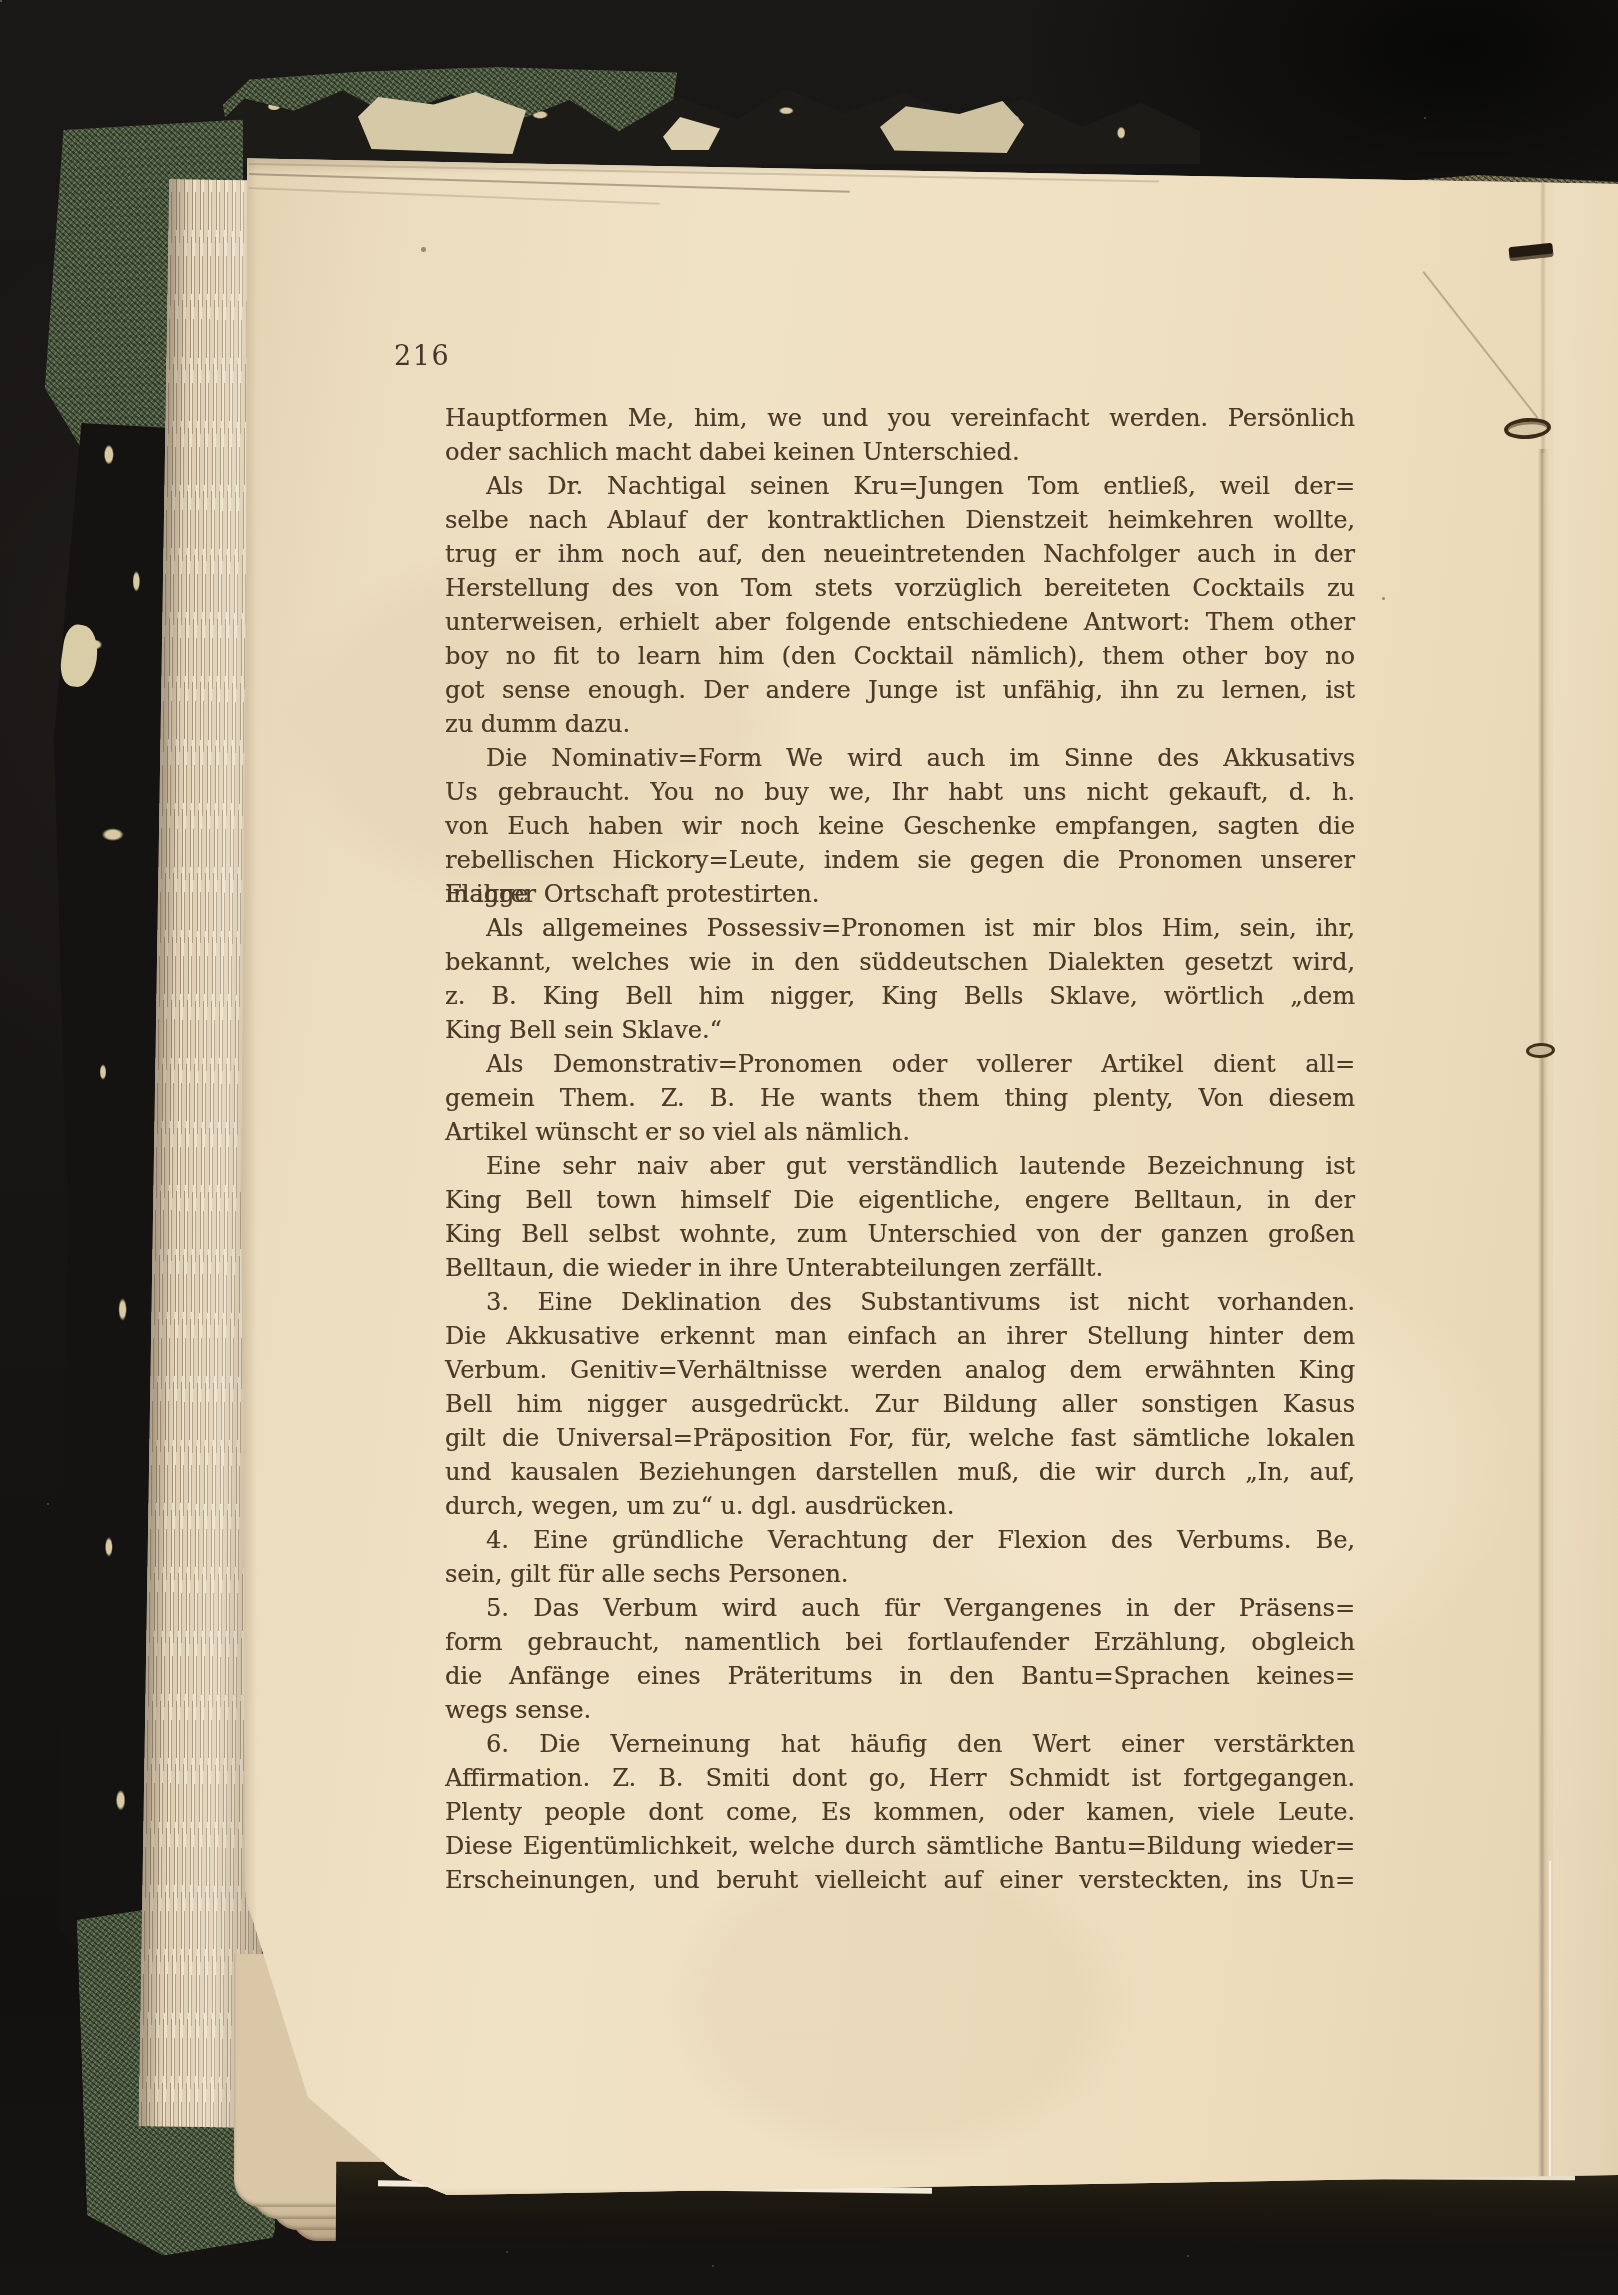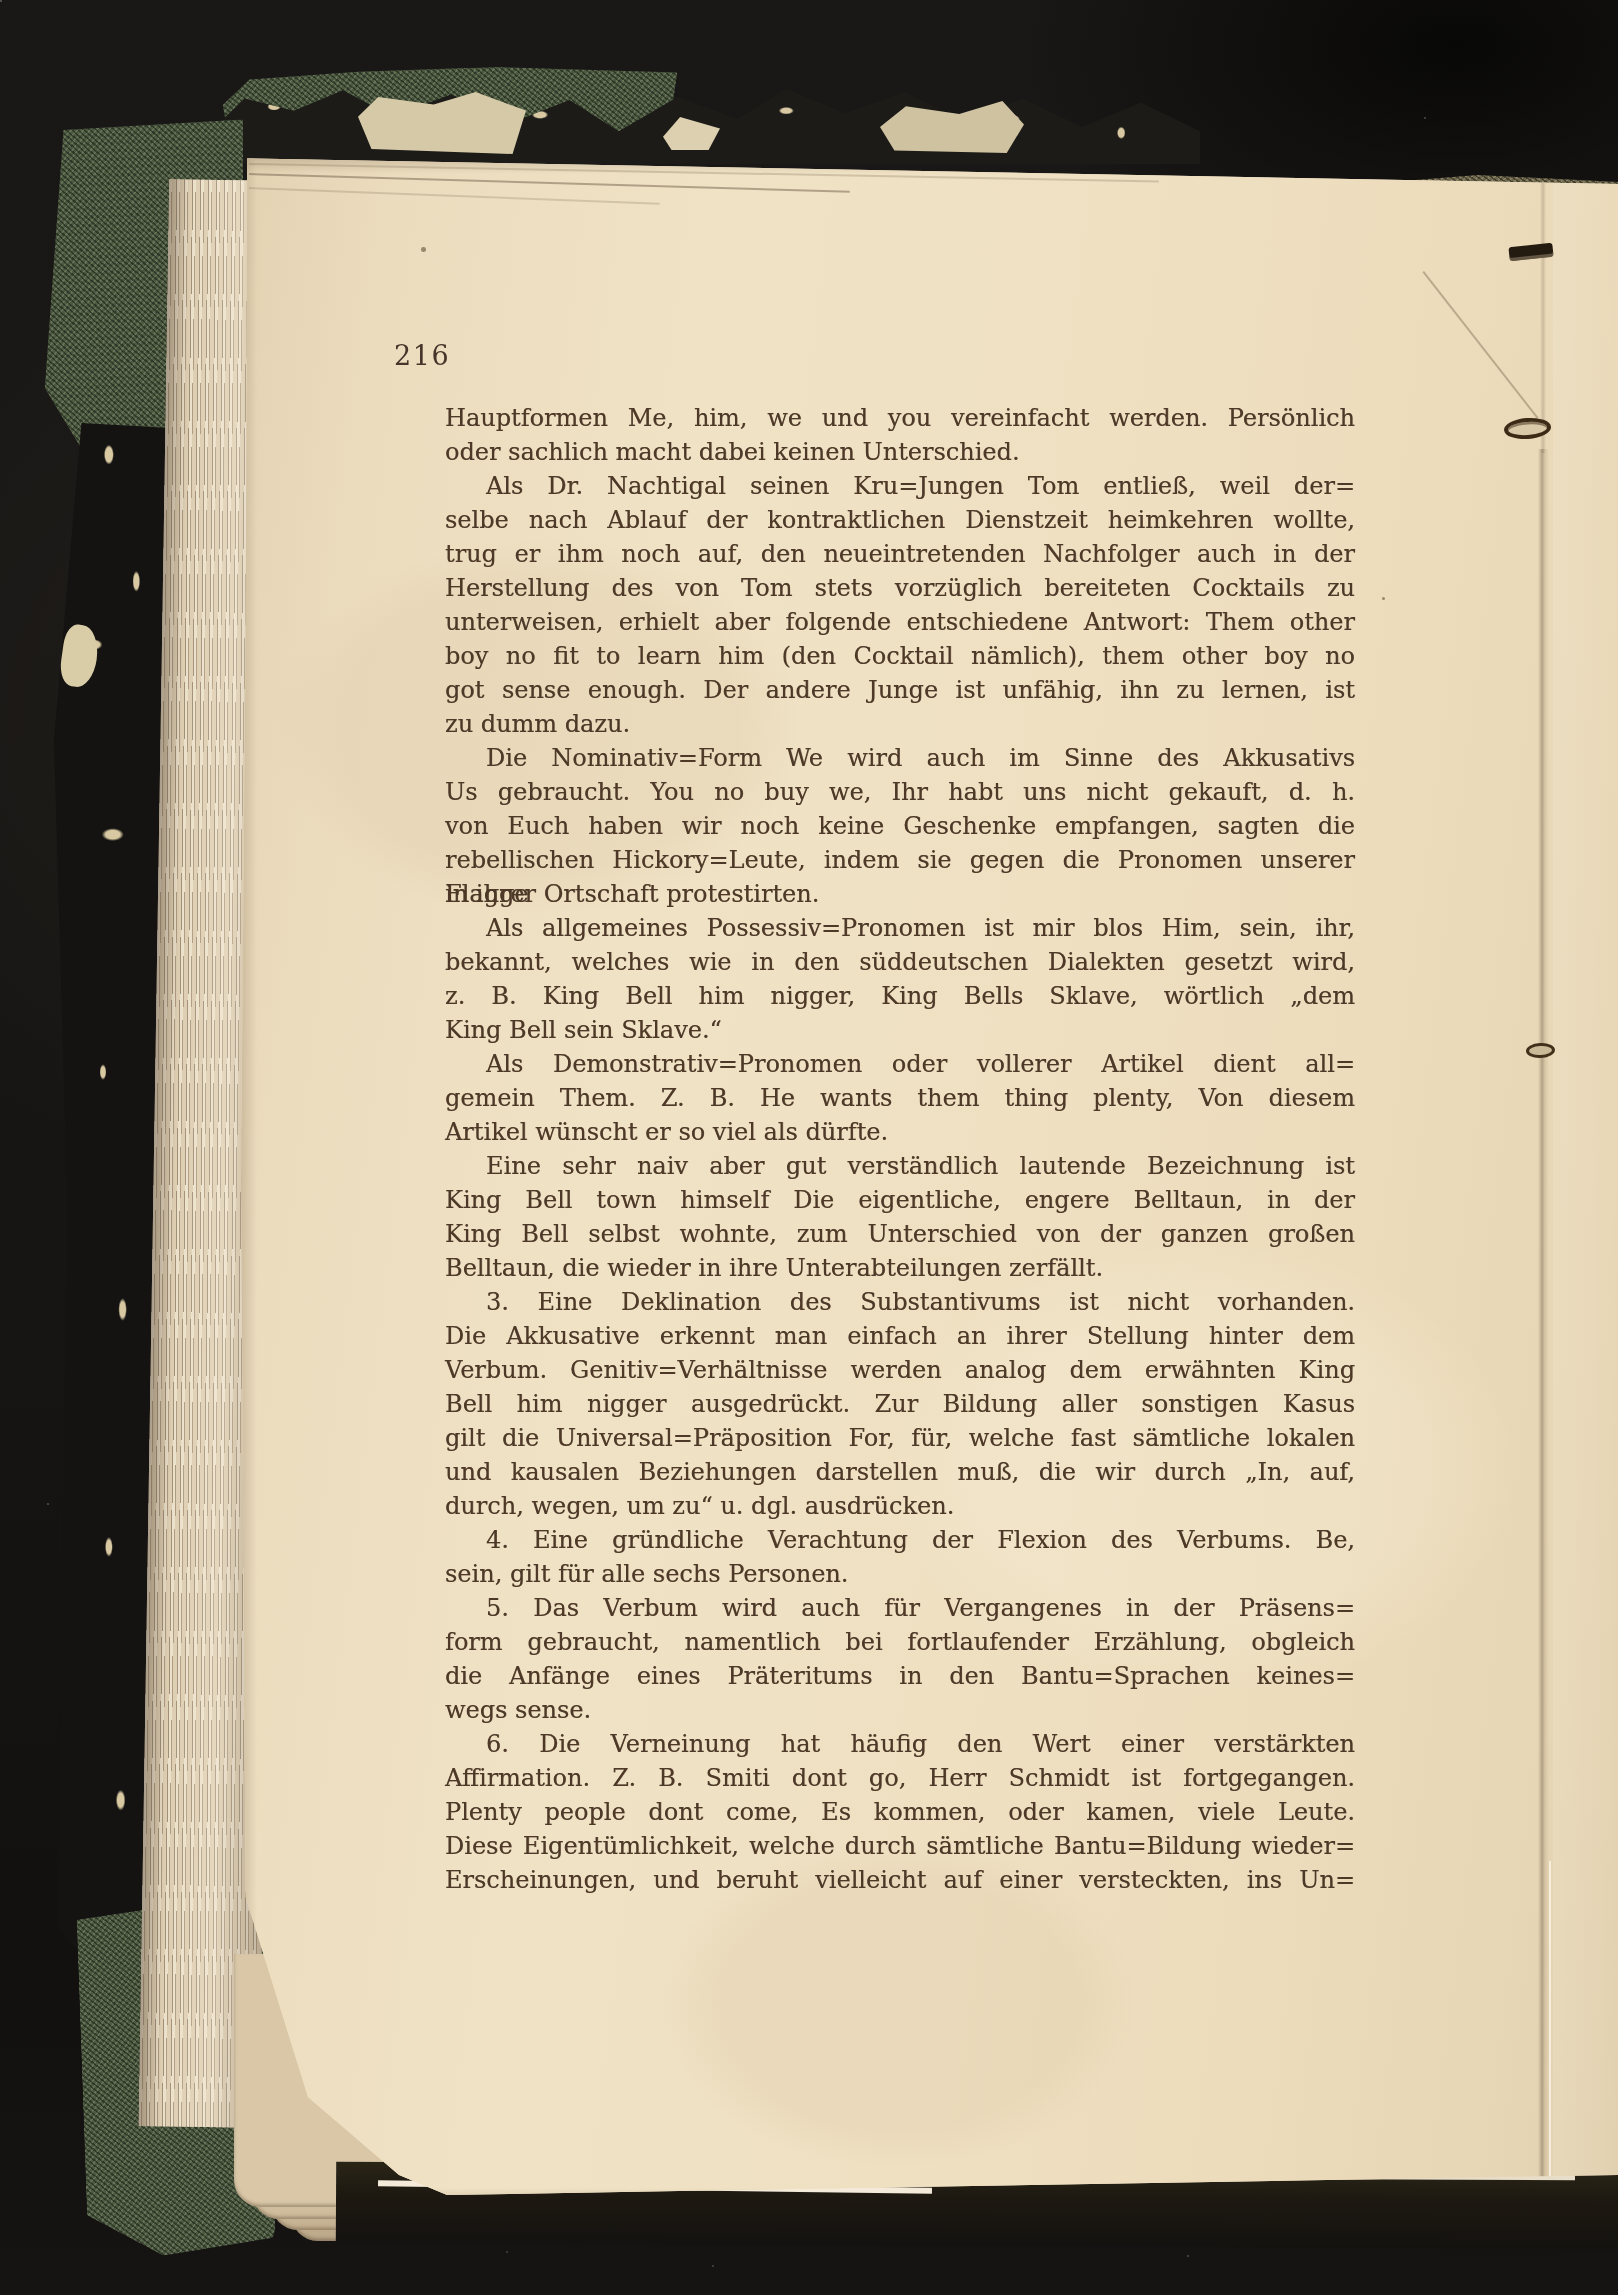--- a/index.html
+++ b/index.html
@@ -216,21 +216,21 @@
         <div class="line">Us gebraucht. You no buy we, Ihr habt uns nicht gekauft, d. h.</div>
         <div class="line">von Euch haben wir noch keine Geschenke empfangen, sagten die</div>
         <div class="line">rebellischen Hickory=Leute, indem sie gegen die Pronomen unserer Flagge</div>
         <div class="line end">in ihrer Ortschaft protestirten.</div>
         <div class="line indent">Als allgemeines Possessiv=Pronomen ist mir blos Him, sein, ihr,</div>
         <div class="line">bekannt, welches wie in den süddeutschen Dialekten gesetzt wird,</div>
         <div class="line">z. B. King Bell him nigger, King Bells Sklave, wörtlich „dem</div>
         <div class="line end">King Bell sein Sklave.“</div>
         <div class="line indent">Als Demonstrativ=Pronomen oder vollerer Artikel dient all=</div>
         <div class="line">gemein Them.  Z. B. He wants them thing plenty, Von diesem</div>
-        <div class="line end">Artikel wünscht er so viel als dürfte.</div>
+        <div class="line end">Artikel wünscht er so viel als nämlich.</div>
         <div class="line indent">Eine sehr naiv aber gut verständlich lautende Bezeichnung ist</div>
         <div class="line">King Bell town himself Die eigentliche, engere Belltaun, in der</div>
         <div class="line">King Bell selbst wohnte, zum Unterschied von der ganzen großen</div>
         <div class="line end">Belltaun, die wieder in ihre Unterabteilungen zerfällt.</div>
         <div class="line indent">3. Eine Deklination des Substantivums ist nicht vorhanden.</div>
         <div class="line">Die Akkusative erkennt man einfach an ihrer Stellung hinter dem</div>
         <div class="line">Verbum.  Genitiv=Verhältnisse werden analog dem erwähnten King</div>
         <div class="line">Bell him nigger ausgedrückt.  Zur Bildung aller sonstigen Kasus</div>
         <div class="line">gilt die Universal=Präposition For, für, welche fast sämtliche lokalen</div>
         <div class="line">und kausalen Beziehungen darstellen muß, die wir durch „In, auf,</div>

